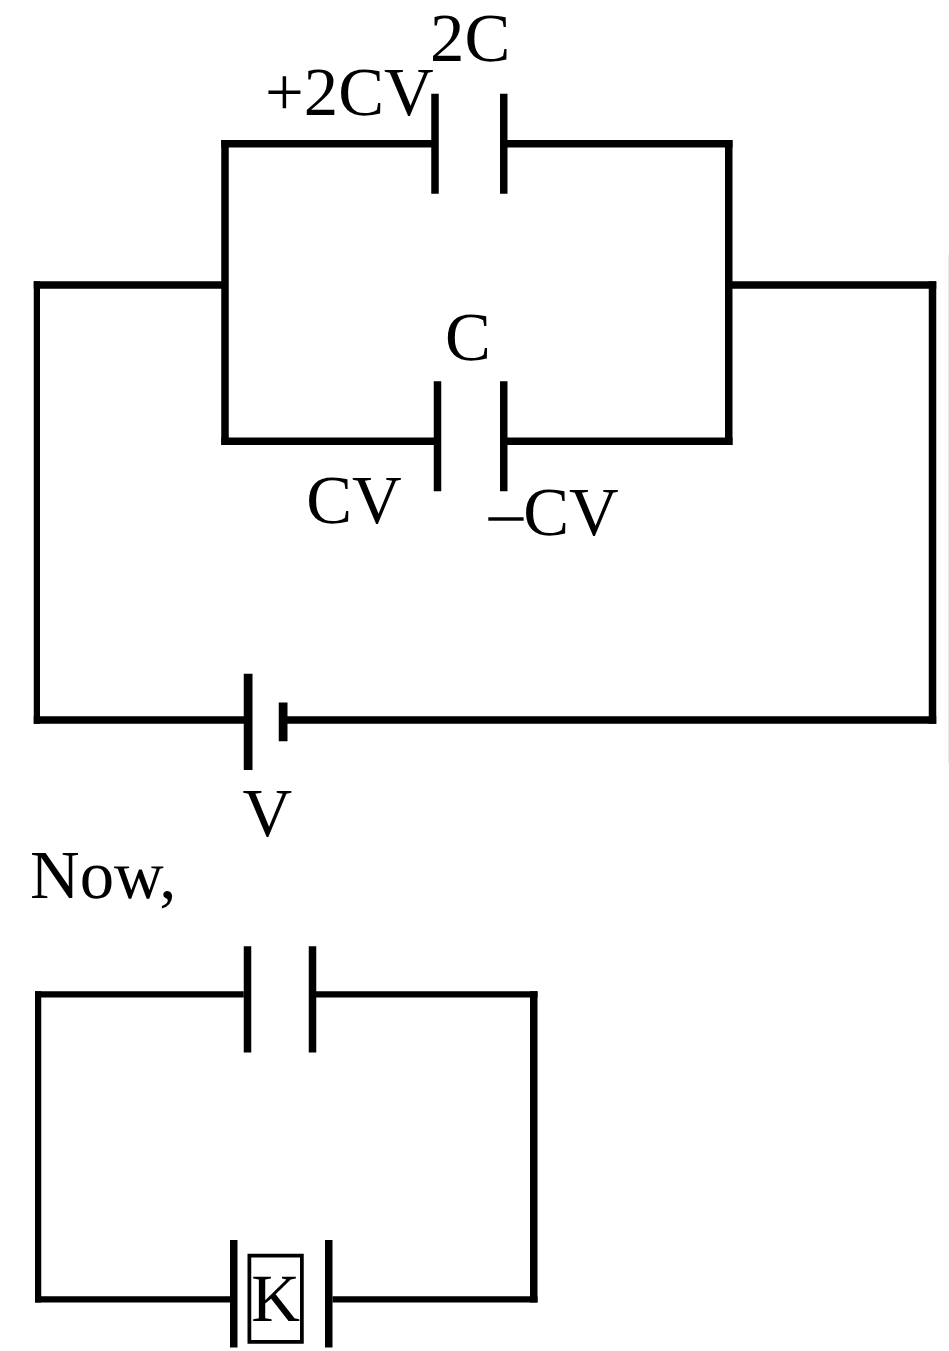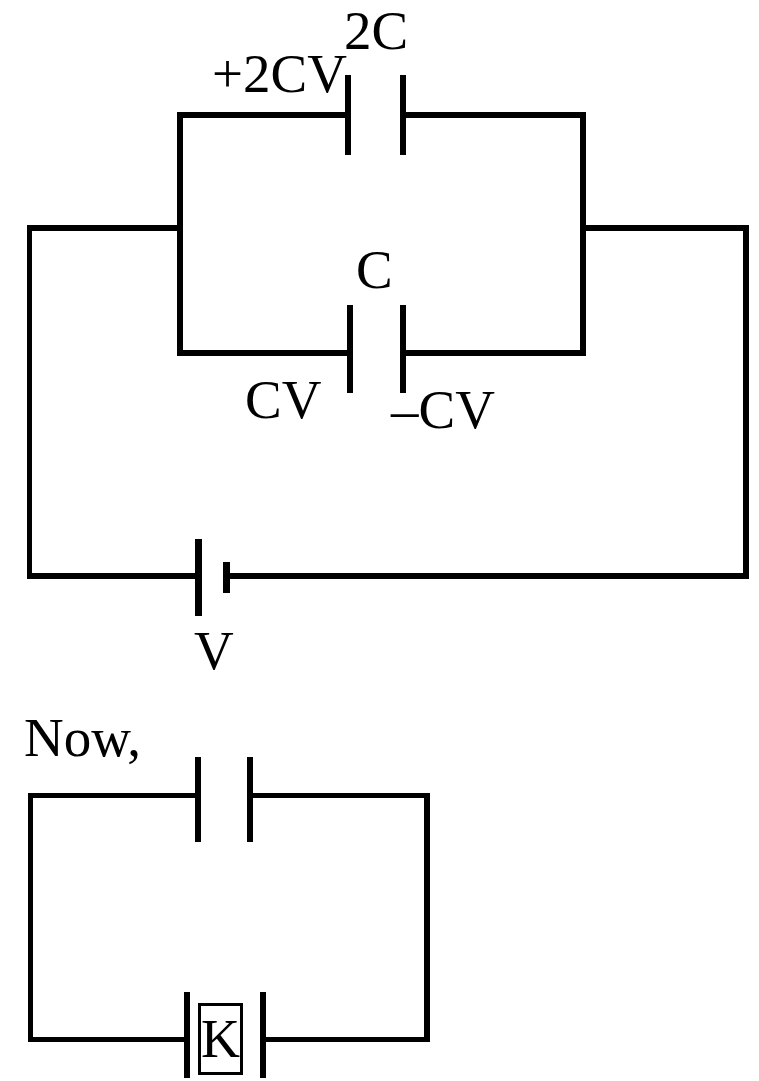--- a/index.html
+++ b/index.html
@@ -57,21 +57,21 @@
   <div class="wire" style="left:223px; top:562px; width:7px; height:31px;"></div>
   <div class="wire" style="left:226px; top:573px; width:523px; height:6px;"></div>
 
   <div class="label" style="left:344px; top:3px;">2C</div>
   <div class="label" style="right:412px; top:46px;">+2CV</div>
   <div class="label" style="left:356px; top:242px;">C</div>
   <div class="label" style="left:245px; top:372px;">CV</div>
   <div class="label" style="left:391px; top:382px;">–CV</div>
   <div class="label" style="left:194px; top:623px;">V</div>
 
-  <div class="label" style="left:24px; top:710px;">Now,</div>
+  <div class="label" style="left:24px; top:672px;">Now,</div>
 
   <div class="wire" style="left:28px;  top:793px; width:167px; height:5px;"></div>
   <div class="wire" style="left:195px; top:757px; width:6px; height:85px;"></div>
   <div class="wire" style="left:247px; top:757px; width:6px; height:85px;"></div>
   <div class="wire" style="left:250px; top:793px; width:180px; height:5px;"></div>
 
   <div class="wire" style="left:28px;  top:793px; width:5px; height:249px;"></div>
   <div class="wire" style="left:424px; top:793px; width:6px; height:249px;"></div>
 
   <div class="wire" style="left:28px;  top:1037px; width:156px; height:5px;"></div>

